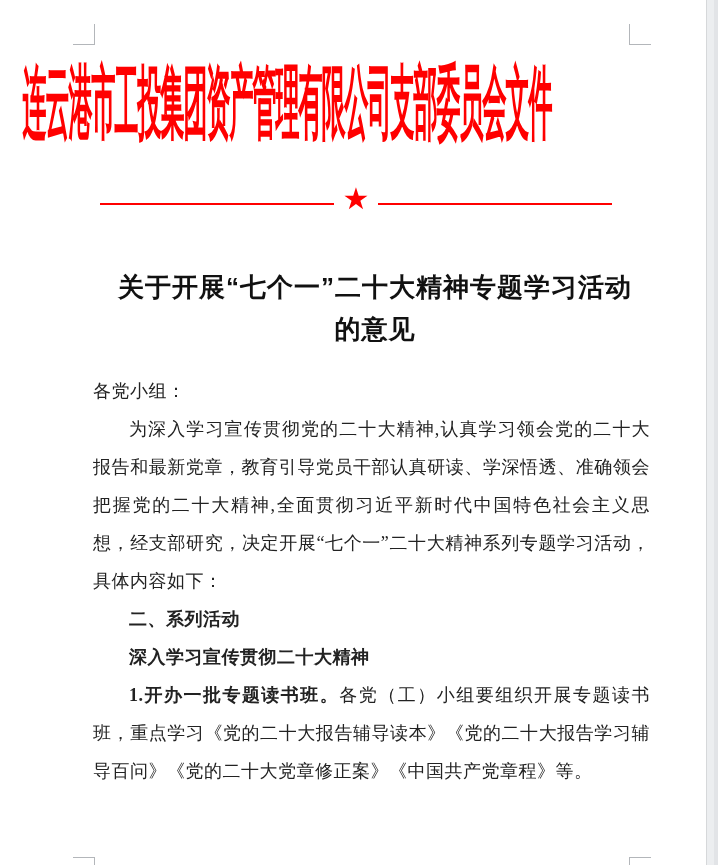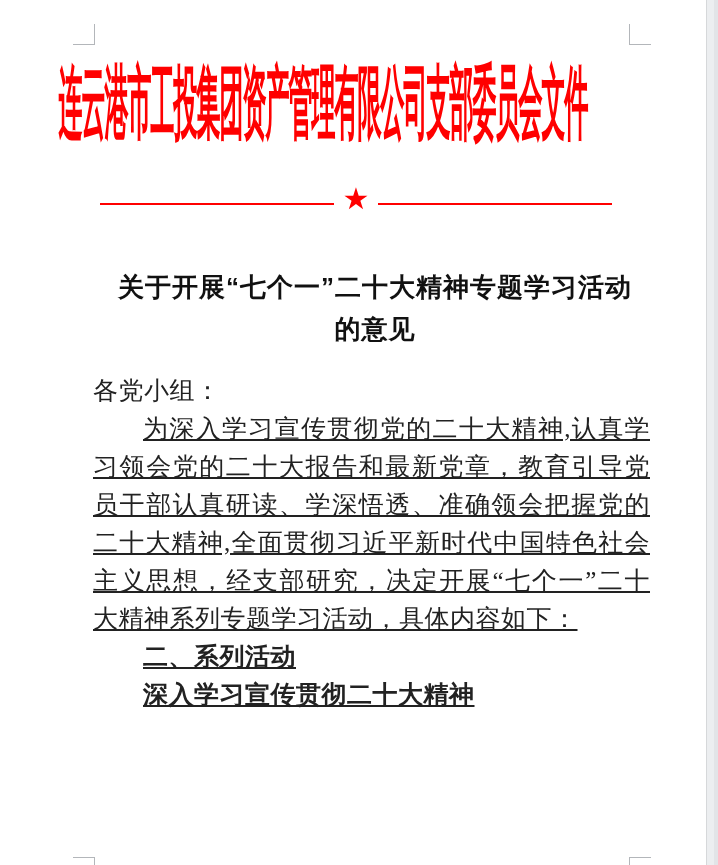--- a/index.html
+++ b/index.html
@@ -27,21 +27,20 @@
   .crop-br { left: 629px; top: 857px; width: 21px; height: 8px;
              border-left: 1px solid #b3b6ba;  border-top: 1px solid #b3b6ba; }
 
   
   .org-title-wrap {
     position: absolute;
     top: 62px; left: 0;
     width: 574px; height: 81px;
     display: flex; align-items: center; justify-content: center;
     overflow: visible;
-    padding-left: 36px;
   }
   .org-title {
     flex: none;
     font-family: "Liberation Serif", serif;
     font-weight: bold;
     color: #ff0000;
     font-size: 24px;
     line-height: 1;
     letter-spacing: -1px;
     white-space: nowrap;
@@ -81,28 +80,28 @@
     letter-spacing: 1px;
     color: #111111;
   }
 
   
   .doc-body {
     position: absolute;
     top: 372px; left: 93px;
     width: 557px;
     font-family: "Liberation Serif", serif;
-    font-size: 25px;
+    font-size: 18px;
     line-height: 38px;
     letter-spacing: 0.5px;
     color: #222222;
     text-align: justify;
   }
   .doc-body p { margin: 0; }
-  .indent { text-indent: 2em; text-decoration: underline; }
+  .indent { text-indent: 2em; }
   .bold { font-weight: bold; }
 
   
   .scrollbar-track {
     position: absolute;
     top: 0; left: 706px;
     width: 12px; height: 865px;
     background: #eceef0;
     border-left: 1px solid #d6d8da;
   }
@@ -136,19 +135,22 @@
   <h1 class="doc-title">
     <span>关于开展“七个一”二十大精神专题学习活动</span><br>
     <span>的意见</span>
   </h1>
 
   <div class="doc-body">
     <p>各党小组：</p>
     <p class="indent">为深入学习宣传贯彻党的二十大精神,认真学习领会党的二十大报告和最新党章，教育引导党员干部认真研读、学深悟透、准确领会把握党的二十大精神,全面贯彻习近平新时代中国特色社会主义思想，经支部研究，决定开展“七个一”二十大精神系列专题学习活动，具体内容如下：</p>
     <p class="indent bold">二、系列活动</p>
     <p class="indent bold">深入学习宣传贯彻二十大精神</p>
+    <p class="indent">
+      <strong>1.开办一批专题读书班。</strong><span>各党（工）小组要组织开展专题读书班，重点学习《党的二十大报告辅导读本》《党的二十大报告学习辅导百问》《党的二十大党章修正案》《中国共产党章程》等。</span>
+    </p>
   </div>
 
   <div class="scrollbar-track">
     <div class="track-inner"></div>
   </div>
 
 </div>
 
 </body></html>

